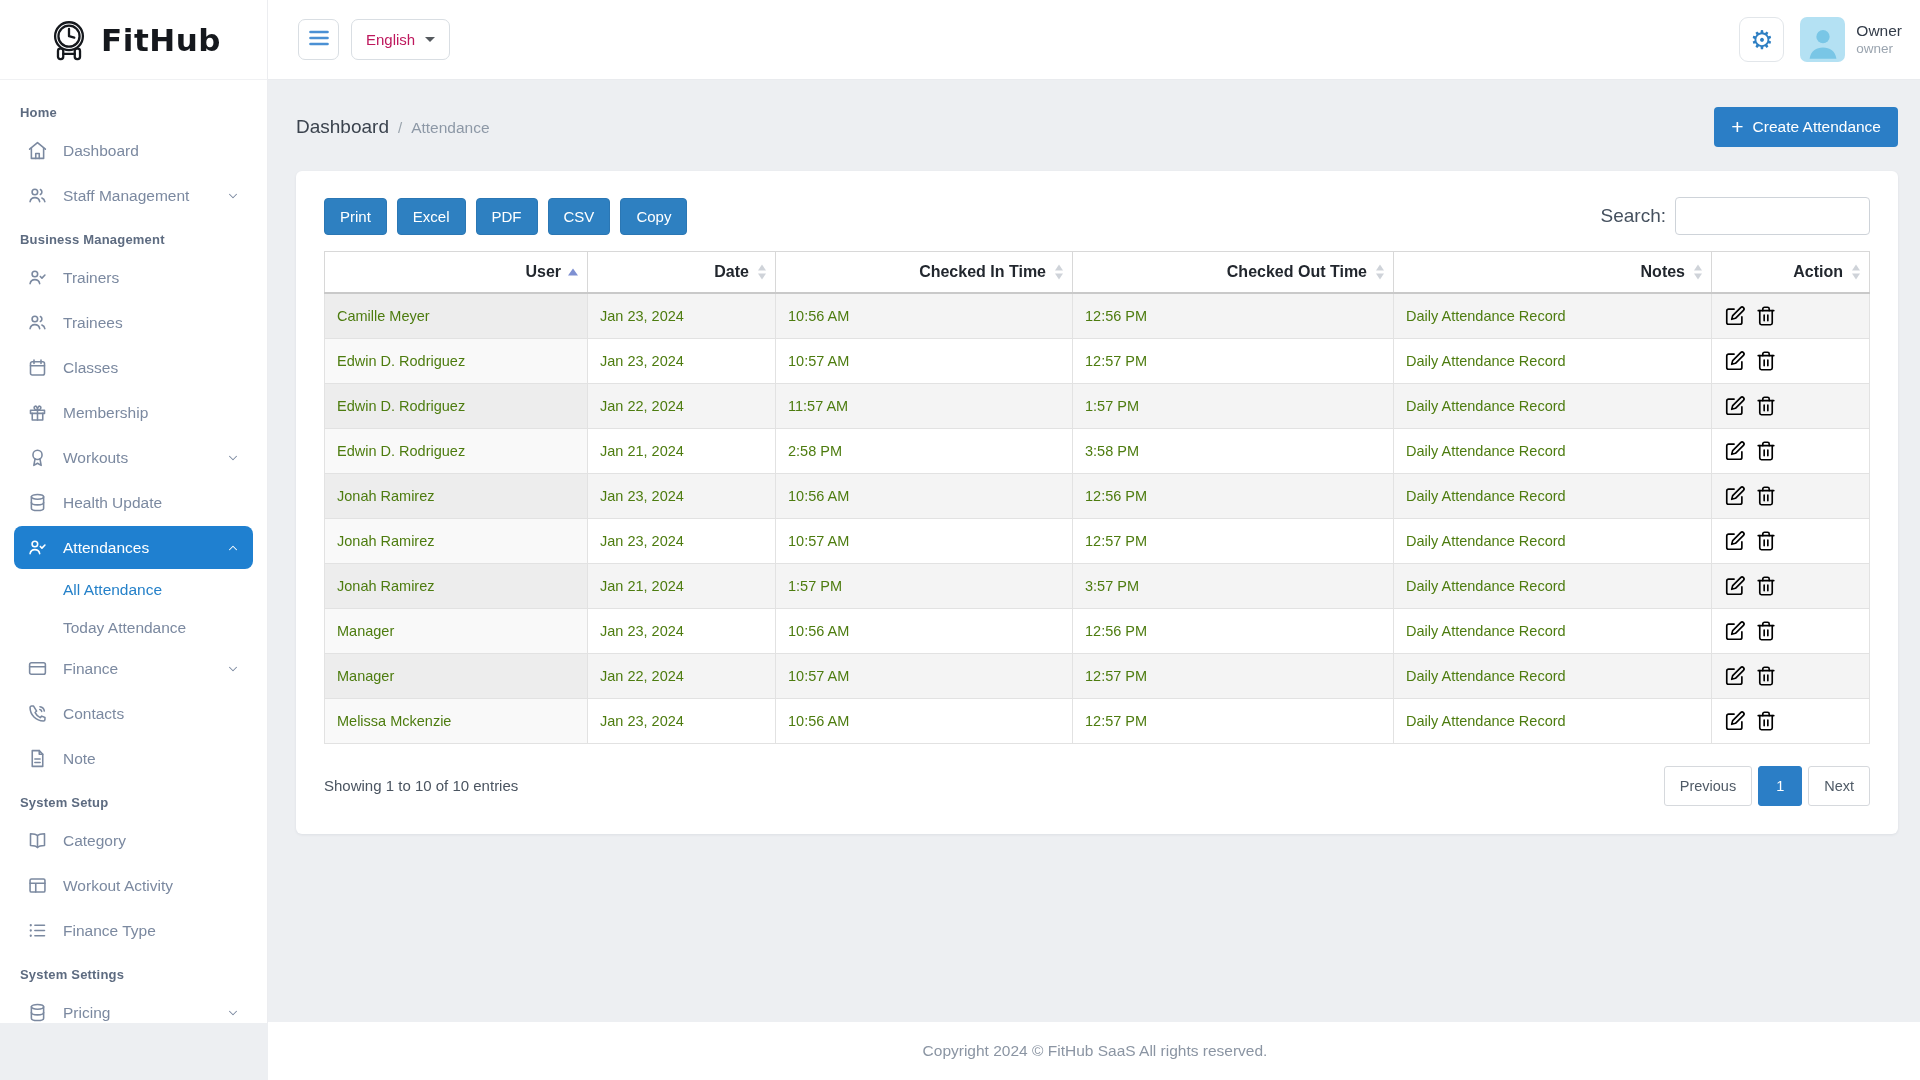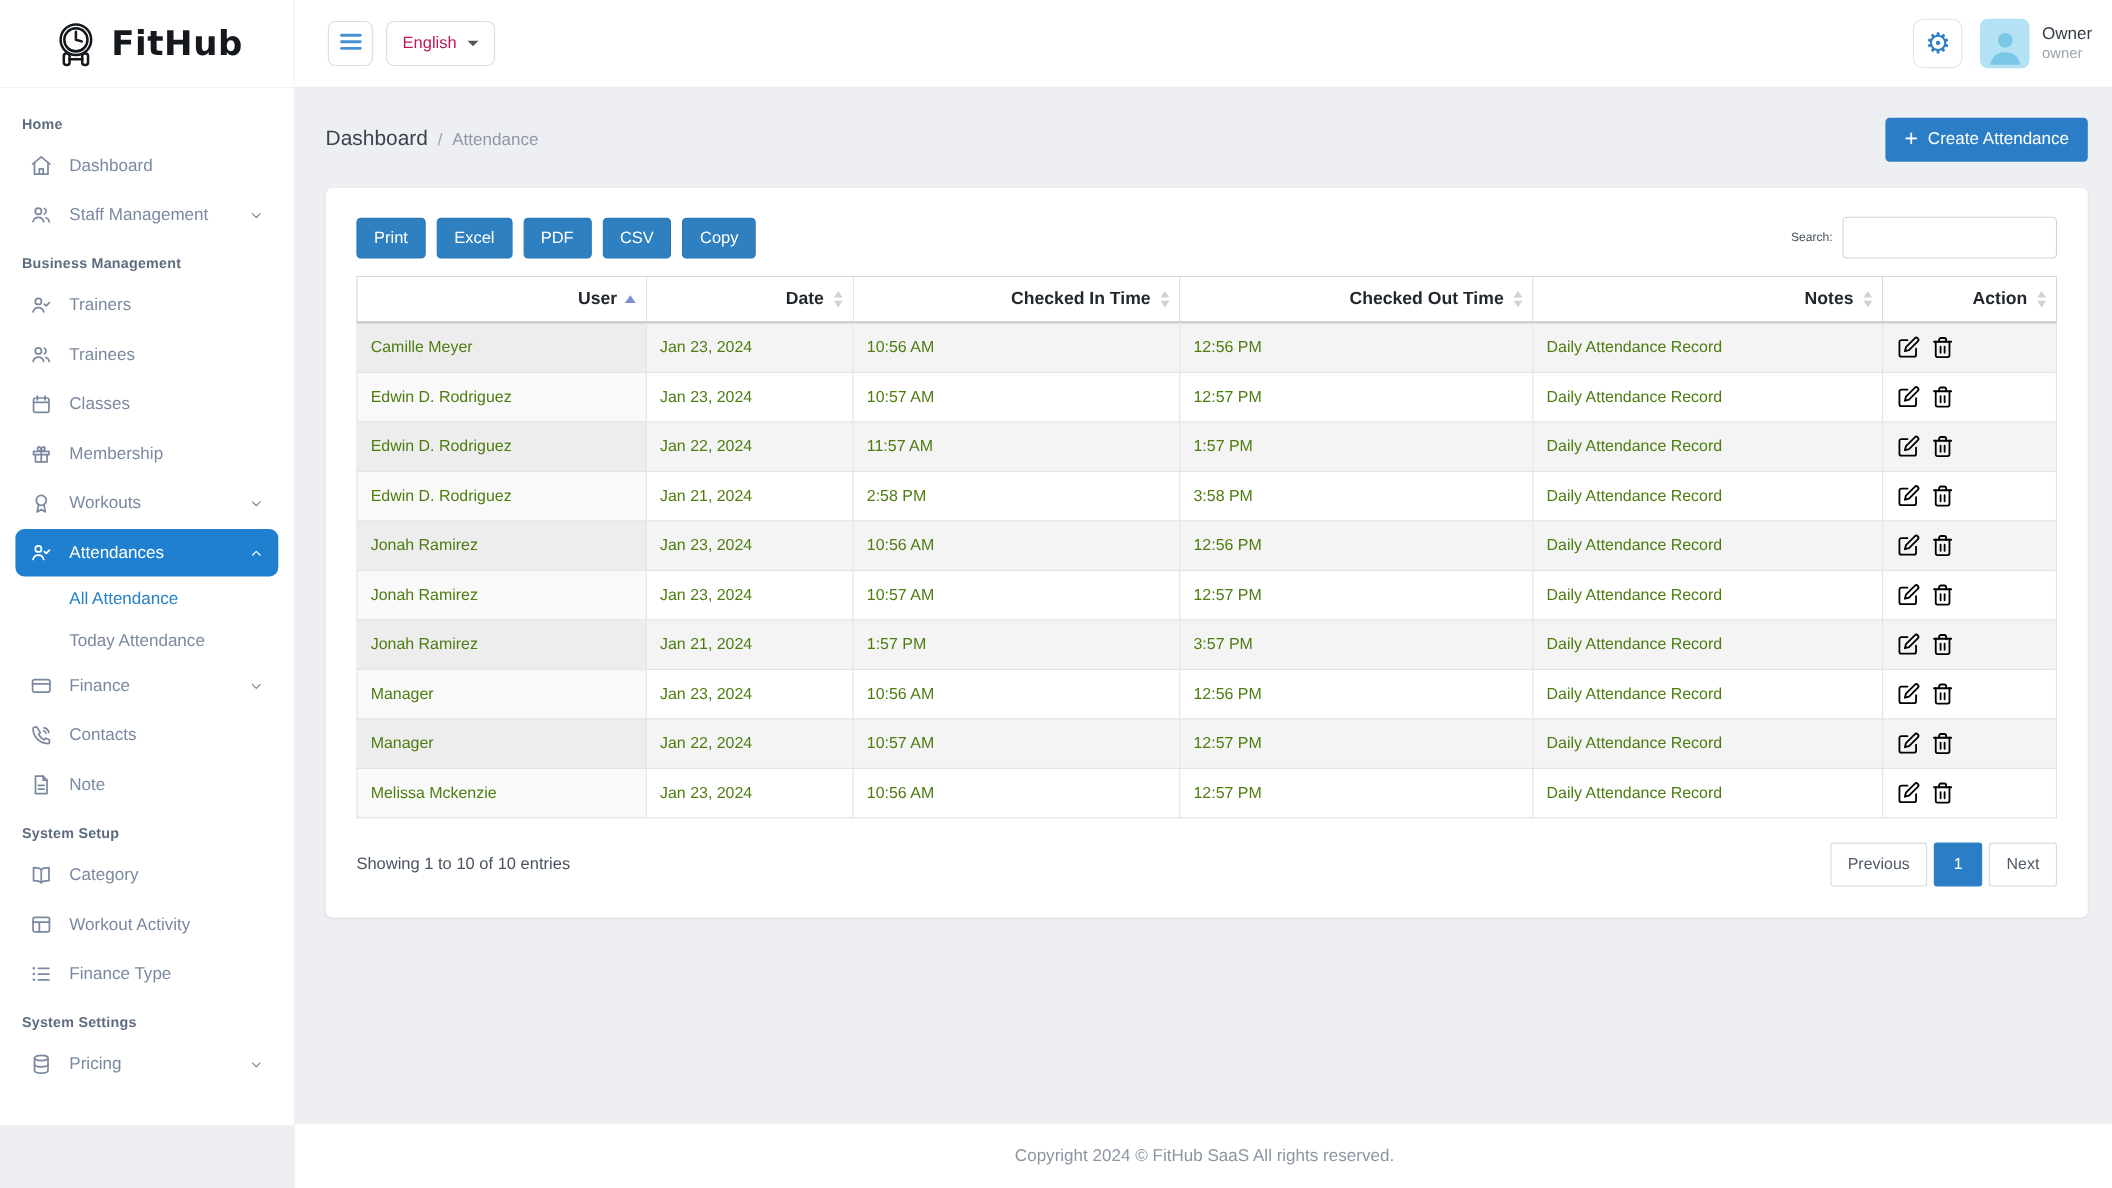--- a/index.html
+++ b/index.html
@@ -104,21 +104,21 @@
     background: #fff; border-radius: 6px; box-shadow: 0 1px 3px rgba(20,30,50,.07);
     padding: 26px 28px 28px;
   }
   .table-toolbar { display: flex; align-items: flex-end; margin-bottom: 16px; }
   .export-btn {
     height: 37px; padding: 0 15px; margin-right: 10px;
     background: #2e80c1; color: #fff; border: 1px solid #2b77b4; border-radius: 4px;
     font-size: 15px; cursor: pointer; font-family: inherit;
   }
   .search-wrap { margin-left: auto; display: flex; align-items: center; gap: 9px; }
-  .search-label { font-size: 11px; color: #45505e; }
+  .search-label { font-size: 19px; color: #45505e; }
   .search-input {
     width: 195px; height: 38px; border: 1px solid #ced3d9; border-radius: 4px;
     padding: 0 10px; font-size: 15px; font-family: inherit; color: #333;
     outline: none; background: #fff;
   }
 
   
   table.data-table { width: 100%; border-collapse: collapse; table-layout: fixed; }
   .data-table th:nth-child(1) { width: 263px; }
   .data-table th:nth-child(2) { width: 188px; }
@@ -261,20 +261,30 @@
             <circle cx="12" cy="9" r="5.2"></circle>
             <path d="M9.2 13.5 7.8 21l4.2-2.4L16.2 21l-1.4-7.5"></path>
           </svg>
         </span>
         <span class="nav-label">Workouts</span>
         <span class="chev">
           <svg viewBox="0 0 24 24" stroke-width="2.2">
             <polyline points="6 9 12 15 18 9"></polyline>
           </svg>
         </span>
+      </div>
+      <div class="nav-item">
+        <span class="icn">
+          <svg viewBox="0 0 24 24">
+            <ellipse cx="12" cy="5.5" rx="7" ry="2.7"></ellipse>
+            <path d="M5 5.5v13c0 1.5 3.1 2.7 7 2.7s7-1.2 7-2.7v-13"></path>
+            <path d="M5 12c0 1.5 3.1 2.7 7 2.7s7-1.2 7-2.7"></path>
+          </svg>
+        </span>
+        <span class="nav-label">Health Update</span>
       </div>
       <div class="nav-item active">
         <span class="icn">
           <svg viewBox="0 0 24 24">
             <circle cx="9" cy="8" r="3.2"></circle>
             <path d="M3.5 19c.6-3 2.8-4.6 5.5-4.6s4.9 1.6 5.5 4.6"></path>
             <path d="M15.2 10.8l1.9 1.9 3.4-3.5"></path>
           </svg>
         </span>
         <span class="nav-label">Attendances</span>

